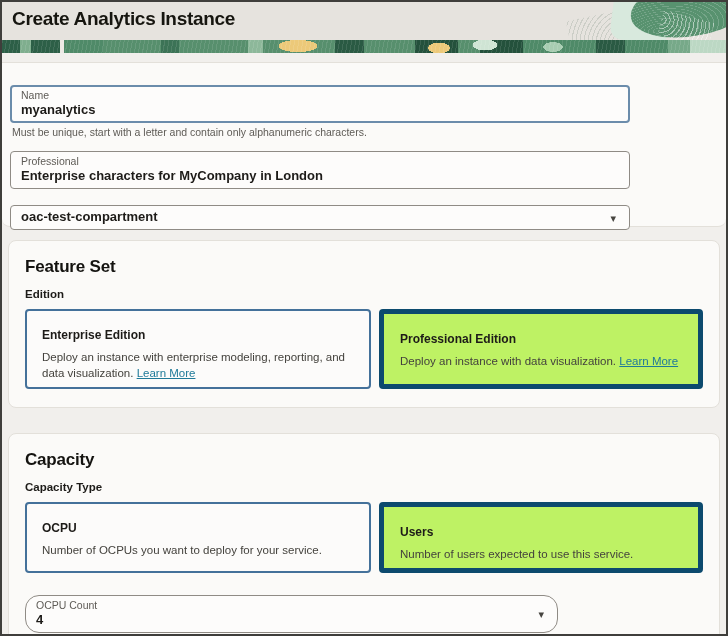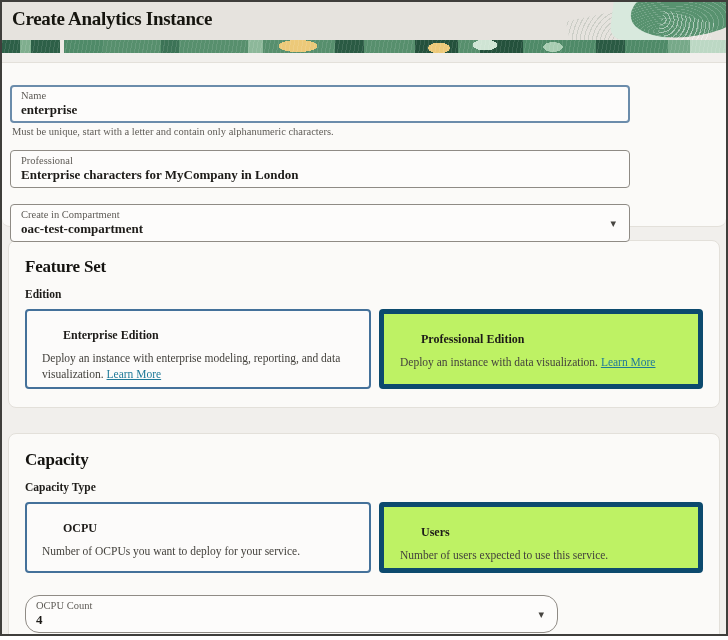--- a/index.html
+++ b/index.html
@@ -1,21 +1,21 @@
 <!DOCTYPE html>
 <html><head>
 <meta charset="utf-8">
 <style>
   * { margin:0; padding:0; box-sizing:border-box; }
   html,body { width:728px; height:640px; }
   body { font-family:"Liberation Sans", sans-serif; background:#ffffff; position:relative; }
 
   .window { position:absolute; top:0; left:0; width:728px; height:640px; background:#ffffff; }
   .frame { position:absolute; top:0; left:0; width:728px; height:636px;
-           border:2px solid #3f3e3b; background:#f1efec; overflow:hidden;font-family:Liberation Serif, serif; }
+           border:2px solid #3f3e3b; background:#f1efec; overflow:hidden; }
 
   
   .header { position:relative; height:38px; background:#e6e3de; overflow:hidden; }
   .page-title { position:absolute; left:10px; top:6px; font-size:19px; font-weight:700;
                 color:#16150f; letter-spacing:-0.3px; }
   .decor-ellipse { position:absolute; right:-30px; top:-24px; width:126px; height:58px;
                    background:#58926f; border-radius:50%; transform:rotate(-10deg);
                    background-image:repeating-radial-gradient(ellipse at 20% 80%,
                      rgba(255,255,255,0.18) 0 1px, transparent 1px 5px); }
   .decor-mint { position:absolute; right:56px; top:-10px; width:58px; height:50px;
@@ -72,21 +72,21 @@
   .section-heading { font-size:17px; font-weight:700; color:#141310; letter-spacing:-0.2px; }
   .group-label { margin-top:11px; font-size:11.5px; font-weight:700; color:#1d1b18; }
   .card-row { display:flex; gap:8px; margin-top:9px; }
   .option-card { border:5px solid #0c4a6e; background:#bef264; border-radius:4px;
                  padding:14px 16px; cursor:pointer; }
   .option-card.selected { border:2px solid #44719a; background:#fcfbfa; padding:13px 15px; }
   .card-a { width:346px; }
   .card-b { flex:1; }
   .card-h80 { height:80px; }
   .card-h71 { height:71px; }
-  .card-title { font-size:12px; font-weight:700; color:#1d1b18; margin-top:4px;margin-left:21px; }
+  .card-title { font-size:12px; font-weight:700; color:#1d1b18; margin-top:4px; }
   .card-desc { font-size:11.5px; color:#44423d; line-height:1.4; margin-top:7px; }
   .learn-more { color:#1f7a99; text-decoration:underline; cursor:pointer; }
 
   .ocpu-select { margin-top:22px; width:533px; height:38px; border-radius:14px;
                  display:flex; flex-direction:column; justify-content:center; }
 </style>
 </head>
 <body>
 
 <div class="window">
@@ -99,31 +99,30 @@
       <div class="decor-print-right"></div>
       <h1 class="page-title">Create Analytics Instance</h1>
     </div>
 
     <div class="banner"></div>
 
     <div class="panel panel-form">
 
       <div class="field focused mt-name">
         <span class="field-label">Name</span>
-        <span class="field-value">enterprise</span>
+        <span class="field-value">myanalytics</span>
       </div>
       <div class="helper-text">Must be unique, start with a letter and contain only alphanumeric characters.</div>
 
       <div class="field mt-desc">
         <span class="field-label">Professional</span>
         <span class="field-value">Enterprise characters for MyCompany in London</span>
       </div>
 
       <div class="field select mt-comp">
-        <span class="field-label">Create in Compartment</span>
         <span class="field-value">oac-test-compartment</span>
         <span class="select-caret">▾</span>
       </div>
     </div>
 
     <div class="panel panel-feature">
       <h2 class="section-heading">Feature Set</h2>
       <div class="group-label">Edition</div>
       <div class="card-row">
 

